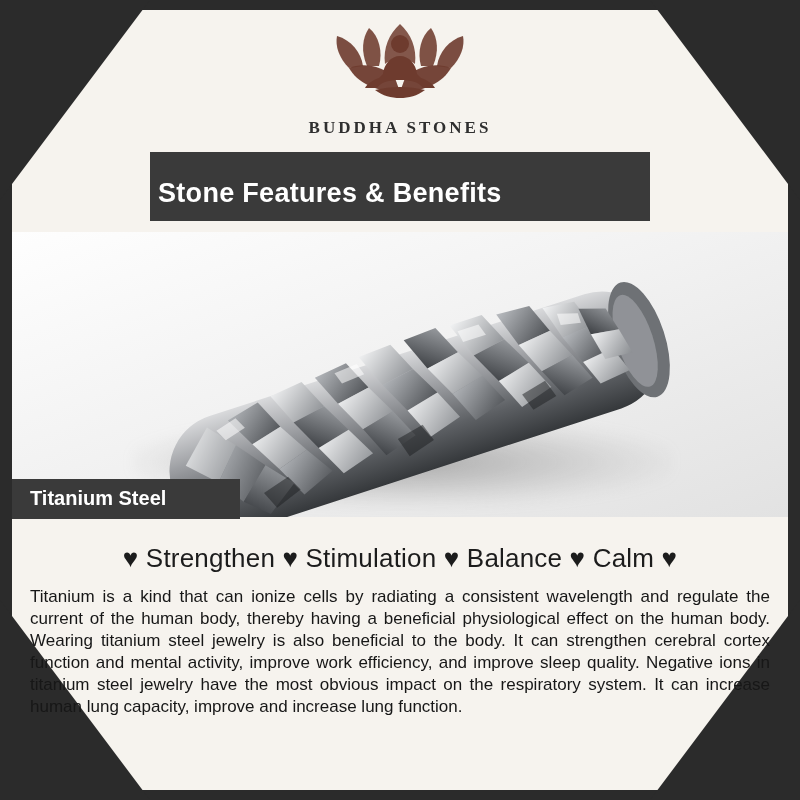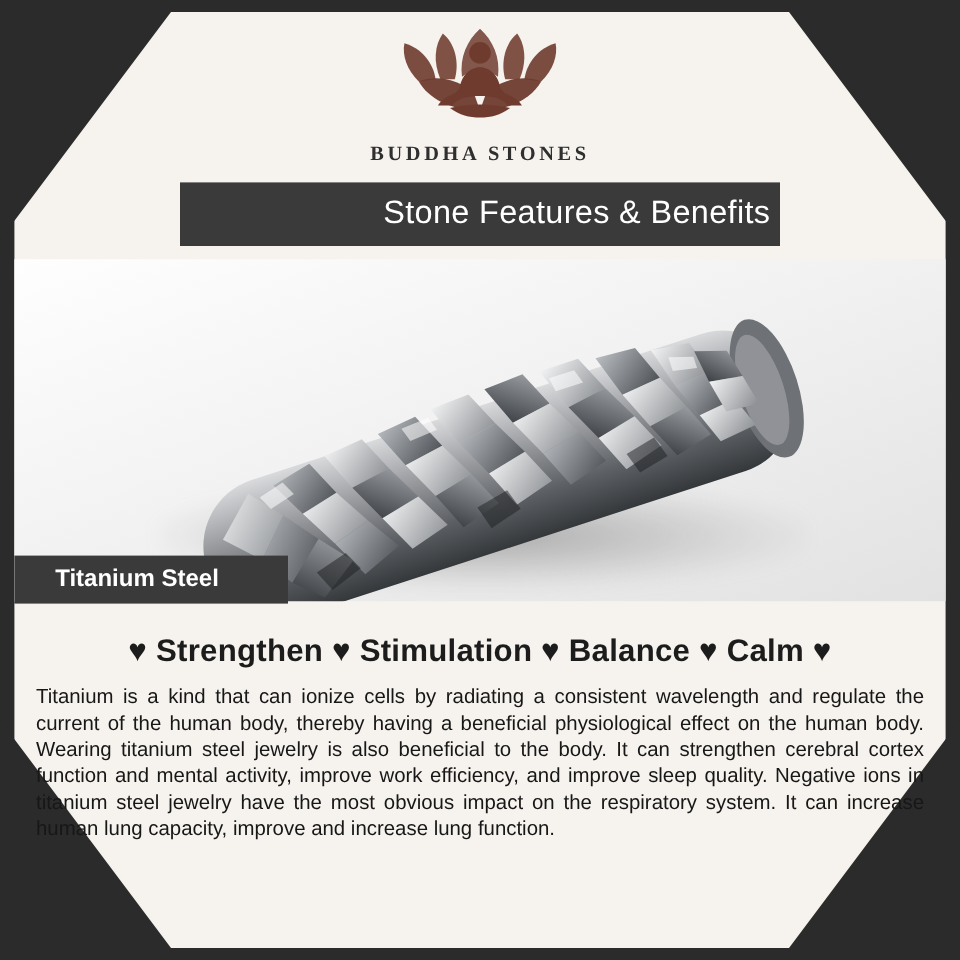--- a/index.html
+++ b/index.html
@@ -73,24 +73,24 @@
     font-weight: bold;
   }
 
   
   .title-bar {
     position: relative;
     z-index: 6;
     margin: 14px 150px 0 150px;
     background: #3a3a3a;
     color: #ffffff;
-    text-align: right;
-    padding: 10px 8px 12px 8px;
+    text-align: left;
+    padding: 26px 8px 12px 8px;
     font-size: 27px;
-    font-weight: normal;
+    font-weight: bold;
     letter-spacing: 0.3px;
   }
 
   
   .hero {
     position: relative;
     z-index: 6;
     margin: 11px 12px 0 12px;
     height: 285px;
     background: linear-gradient(160deg,#fefefe 0%, #f2f2f2 45%, #e2e2e2 100%);
@@ -115,31 +115,31 @@
   .caption {
     position: relative;
     z-index: 7;
     margin-left: 12px;
     margin-top: -38px;
     width: 228px;
     background: #3a3a3a;
     color: #fff;
     font-size: 20px;
     font-weight: bold;
-    padding: 8px 10px 9px 34px;
+    padding: 8px 10px 9px 18px;
   }
 
   
   .keywords {
     position: relative;
     z-index: 6;
     margin-top: 24px;
     text-align: center;
     font-size: 26px;
-    font-weight: bold;
+    font-weight: normal;
     color: #1c1c1c;
     letter-spacing: 0.2px;
   }
 
   
   .body-text {
     position: relative;
     z-index: 6;
     margin: 12px 30px 0 30px;
     font-size: 17px;

